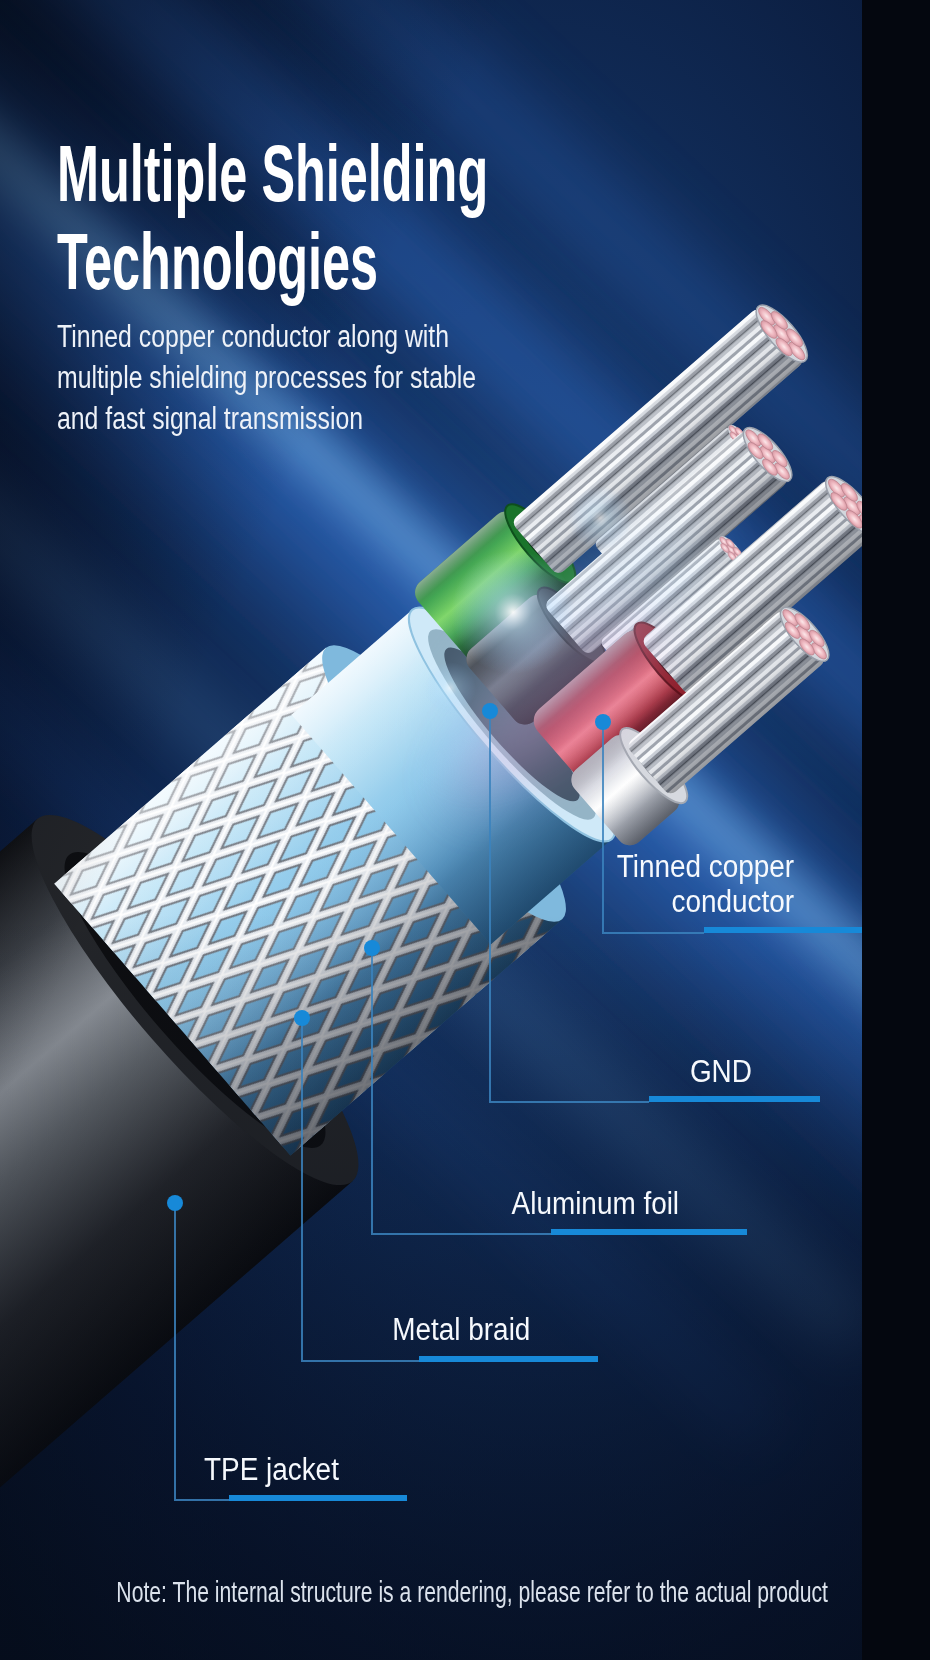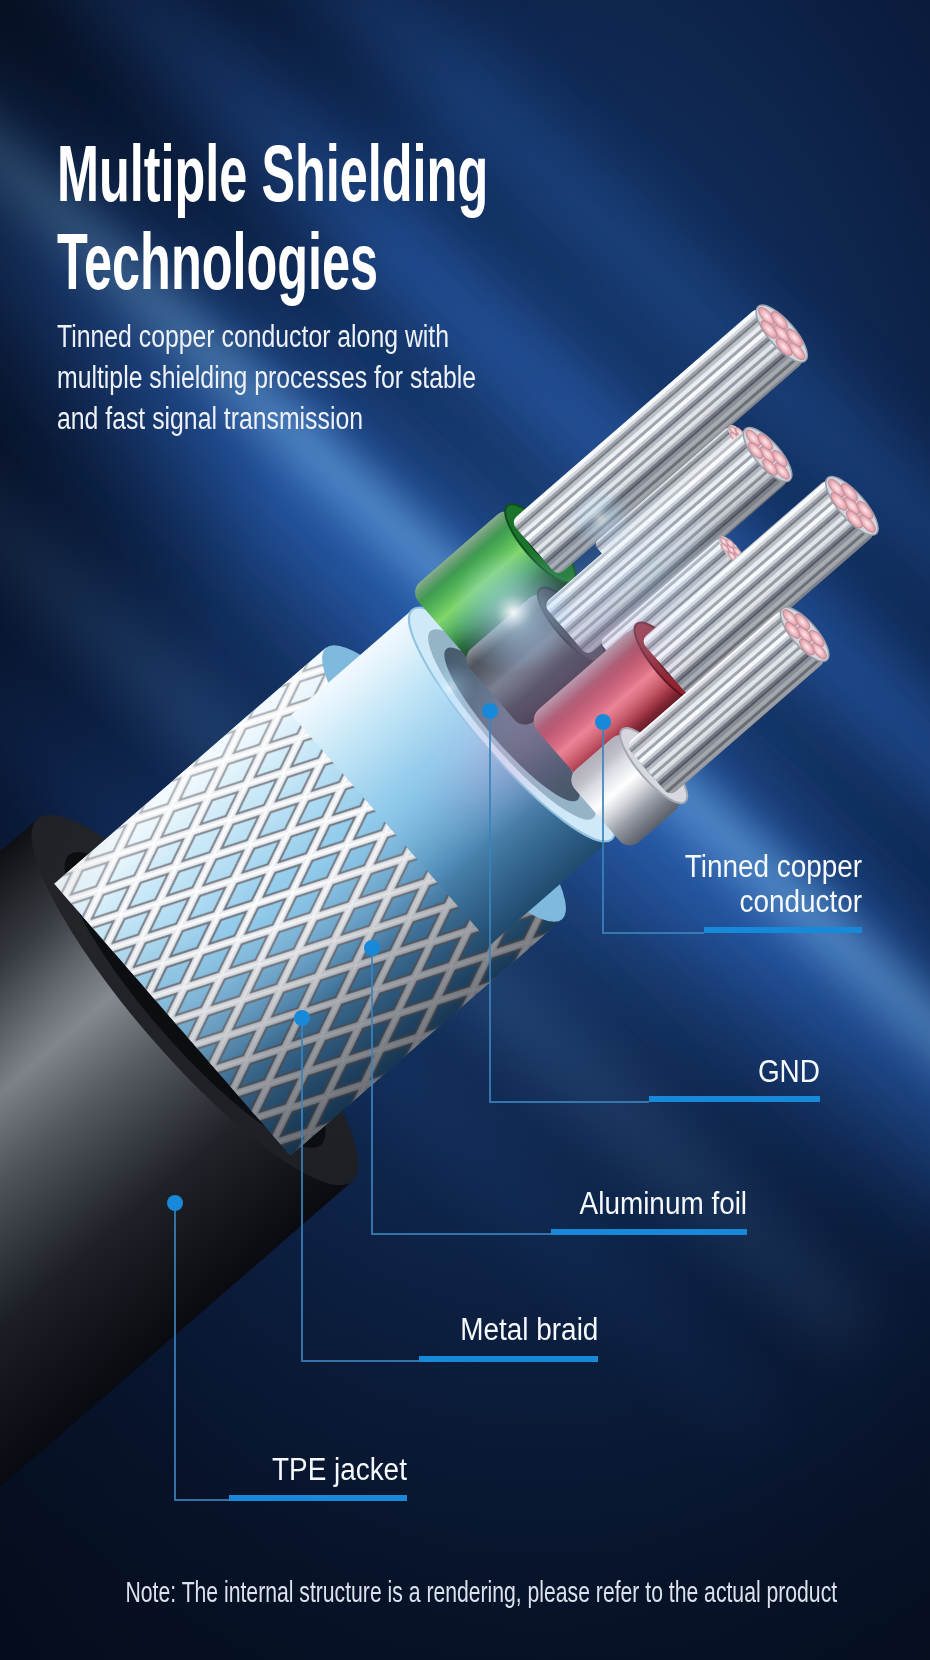--- a/index.html
+++ b/index.html
@@ -1,17 +1,17 @@
 <!DOCTYPE html>
 <html style="--accent: #1789d8; --callout-line: #3b82bd; --background: #0d2145; --text-primary: #ffffff;"><head>
 <meta charset="utf-8">
 <style>
   html,body{margin:0;padding:0;background:#04070f;}
   .canvas{
-    position:relative;width:930px;height:1660px;overflow:hidden;
+    position:relative;width:862px;height:1660px;overflow:hidden;
     background:var(--background,#0d2145);
     font-family:"Liberation Sans",sans-serif;
   }
   svg.art{position:absolute;left:0;top:0;}
 
   .page-title{
     position:absolute;left:57px;top:130px;
     color:var(--text-primary,#fff);
     font-size:80px;font-weight:700;line-height:88px;letter-spacing:0px;
     transform:scaleX(.63);transform-origin:left top;white-space:nowrap;

